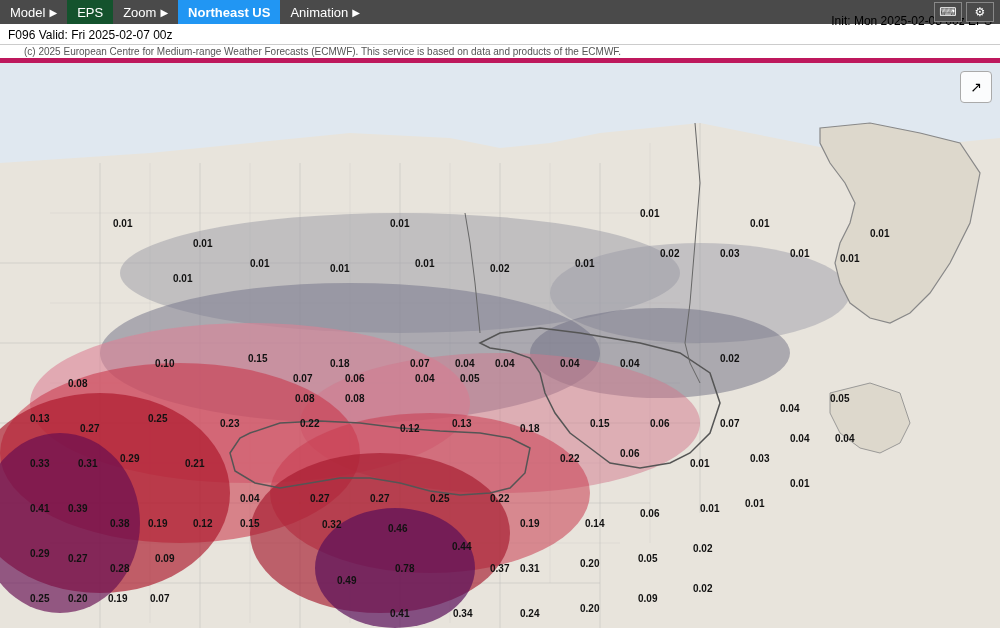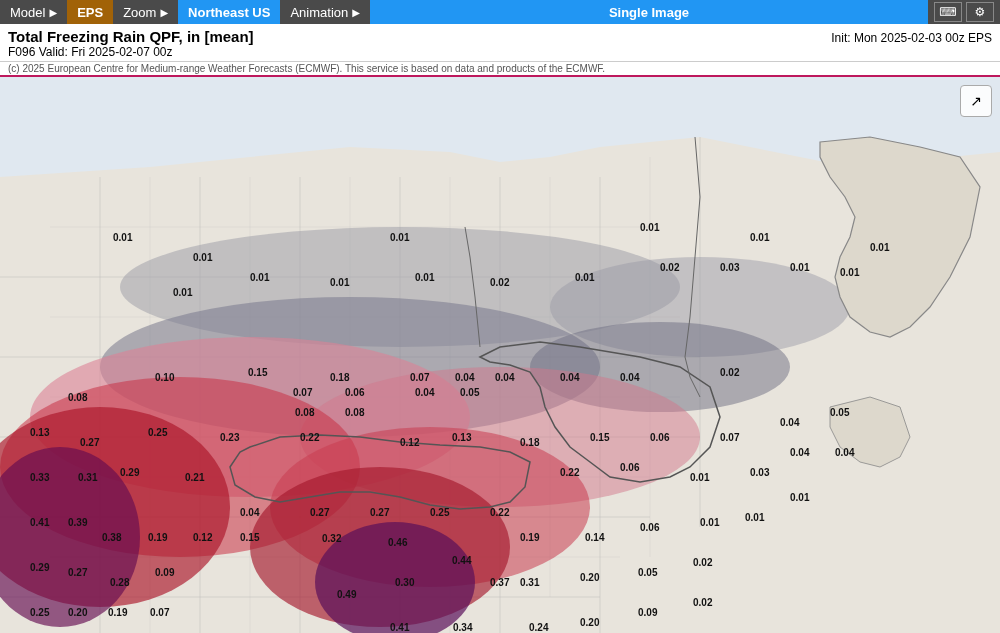--- a/index.html
+++ b/index.html
@@ -16,21 +16,21 @@
     }
     .nav-item {
       display: flex;
       align-items: center;
       padding: 0 10px;
       height: 100%;
       cursor: pointer;
       white-space: nowrap;
     }
     .nav-item-model { background: #4a4a4a; color: #fff; }
-    .nav-item-eps { background: #a16207; color: #fff; font-weight: bold; }
+    .nav-item-eps { background: #14532d; color: #fff; font-weight: normal; }
     .nav-item-zoom { background: #4a4a4a; color: #fff; }
     .nav-item-northeast { background: #2196F3; color: #fff; font-weight: bold; }
     .nav-item-single { background: #2196F3; color: #fff; font-weight: bold; flex: 1; justify-content: center; }
     .nav-arrow {
       font-size: 10px;
       margin-left: 4px;
     }
     .nav-right {
       display: flex;
       align-items: center;
@@ -68,23 +68,23 @@
     }
     #info-bar .init {
       font-size: 12px;
       color: #000;
       float: right;
       margin-top: -28px;
     }
     #copyright-bar {
       font-size: 10px;
       color: #555;
-      padding: 1px 8px;
+      padding: 1px 24px;
       background: #fff;
-      border-bottom: 2px solid #be185d;
+      border-bottom: 5px solid #be185d;
     }
 
     
     #map-container {
       position: relative;
       width: 1000px;
       height: 565px;
       overflow: hidden;
       background: #e8e8e8;
     }
@@ -141,35 +141,31 @@
     <span>Zoom</span>
     <span class="nav-arrow">▶</span>
   </div>
   <div class="nav-item nav-item-northeast">
     <span>Northeast US</span>
   </div>
   <div class="nav-item nav-item-zoom">
     <span>Animation</span>
     <span class="nav-arrow">▶</span>
   </div>
-  <div class="nav-item nav-item-single">
-    <span>Single Image</span>
-  </div>
   <div class="nav-right">
     <button class="nav-icon-btn">
       <span>⌨</span>
     </button>
     <button class="nav-icon-btn">
       <span>⚙</span>
     </button>
   </div>
 </div>
 
 <div id="info-bar">
-  <div class="title">Total Freezing Rain QPF, in [mean]</div>
   <div class="subtitle">F096 Valid: Fri 2025-02-07 00z</div>
   <div class="init">Init: Mon 2025-02-03 00z EPS</div>
 </div>
 <div id="copyright-bar">
   <span>(c) 2025 European Centre for Medium-range Weather Forecasts (ECMWF). This service is based on data and products of the ECMWF.</span>
 </div>
 
 <div id="map-container">
   <svg id="map-bg" viewBox="0 0 1000 565" xmlns="http://www.w3.org/2000/svg">
 
@@ -304,48 +300,48 @@
       <div class="data-label" style="left: 430px; top: 430px;">0.25</div>
       <div class="data-label" style="left: 490px; top: 430px;">0.22</div>
       <div class="data-label" style="left: 560px; top: 390px;">0.22</div>
       <div class="data-label" style="left: 620px; top: 385px;">0.06</div>
       <div class="data-label" style="left: 690px; top: 395px;">0.01</div>
       <div class="data-label" style="left: 750px; top: 390px;">0.03</div>
       <div class="data-label" style="left: 790px; top: 370px;">0.04</div>
       <div class="data-label" style="left: 835px; top: 370px;">0.04</div>
       <div class="data-label" style="left: 30px; top: 440px;">0.41</div>
       <div class="data-label" style="left: 68px; top: 440px;">0.39</div>
-      <div class="data-label" style="left: 102px; top: 455px;">0.38</div>
+      <div class="data-label" style="left: 110px; top: 455px;">0.38</div>
       <div class="data-label" style="left: 148px; top: 455px;">0.19</div>
       <div class="data-label" style="left: 193px; top: 455px;">0.12</div>
       <div class="data-label" style="left: 240px; top: 455px;">0.15</div>
       <div class="data-label" style="left: 322px; top: 456px;">0.32</div>
       <div class="data-label" style="left: 388px; top: 460px;">0.46</div>
       <div class="data-label" style="left: 452px; top: 478px;">0.44</div>
       <div class="data-label" style="left: 520px; top: 455px;">0.19</div>
       <div class="data-label" style="left: 585px; top: 455px;">0.14</div>
       <div class="data-label" style="left: 640px; top: 445px;">0.06</div>
       <div class="data-label" style="left: 700px; top: 440px;">0.01</div>
       <div class="data-label" style="left: 745px; top: 435px;">0.01</div>
       <div class="data-label" style="left: 790px; top: 415px;">0.01</div>
       <div class="data-label" style="left: 30px; top: 485px;">0.29</div>
       <div class="data-label" style="left: 68px; top: 490px;">0.27</div>
       <div class="data-label" style="left: 110px; top: 500px;">0.28</div>
       <div class="data-label" style="left: 155px; top: 490px;">0.09</div>
       <div class="data-label" style="left: 337px; top: 500px; margin-top: 12px;">0.49</div>
-      <div class="data-label" style="left: 395px; top: 500px;">0.30</div>
+      <div class="data-label" style="left: 395px; top: 500px;">0.78</div>
       <div class="data-label" style="left: 457px; top: 500px; padding-left: 33px;">0.37</div>
       <div class="data-label" style="left: 520px; top: 500px;">0.31</div>
       <div class="data-label" style="left: 580px; top: 495px;">0.20</div>
       <div class="data-label" style="left: 638px; top: 490px;">0.05</div>
       <div class="data-label" style="left: 693px; top: 480px;">0.02</div>
       <div class="data-label" style="left: 30px; top: 530px;">0.25</div>
       <div class="data-label" style="left: 68px; top: 530px;">0.20</div>
       <div class="data-label" style="left: 108px; top: 530px;">0.19</div>
       <div class="data-label" style="left: 150px; top: 530px;">0.07</div>
       <div class="data-label" style="left: 390px; top: 545px;">0.41</div>
       <div class="data-label" style="left: 453px; top: 545px;">0.34</div>
-      <div class="data-label" style="left: 520px; top: 545px; margin-left: 9px;">0.24</div>
+      <div class="data-label" style="left: 520px; top: 545px;">0.24</div>
       <div class="data-label" style="left: 580px; top: 540px;">0.20</div>
       <div class="data-label" style="left: 638px; top: 530px;">0.09</div>
       <div class="data-label" style="left: 693px; top: 520px;">0.02</div>
     </div>
 </div>
 
 </body></html>

